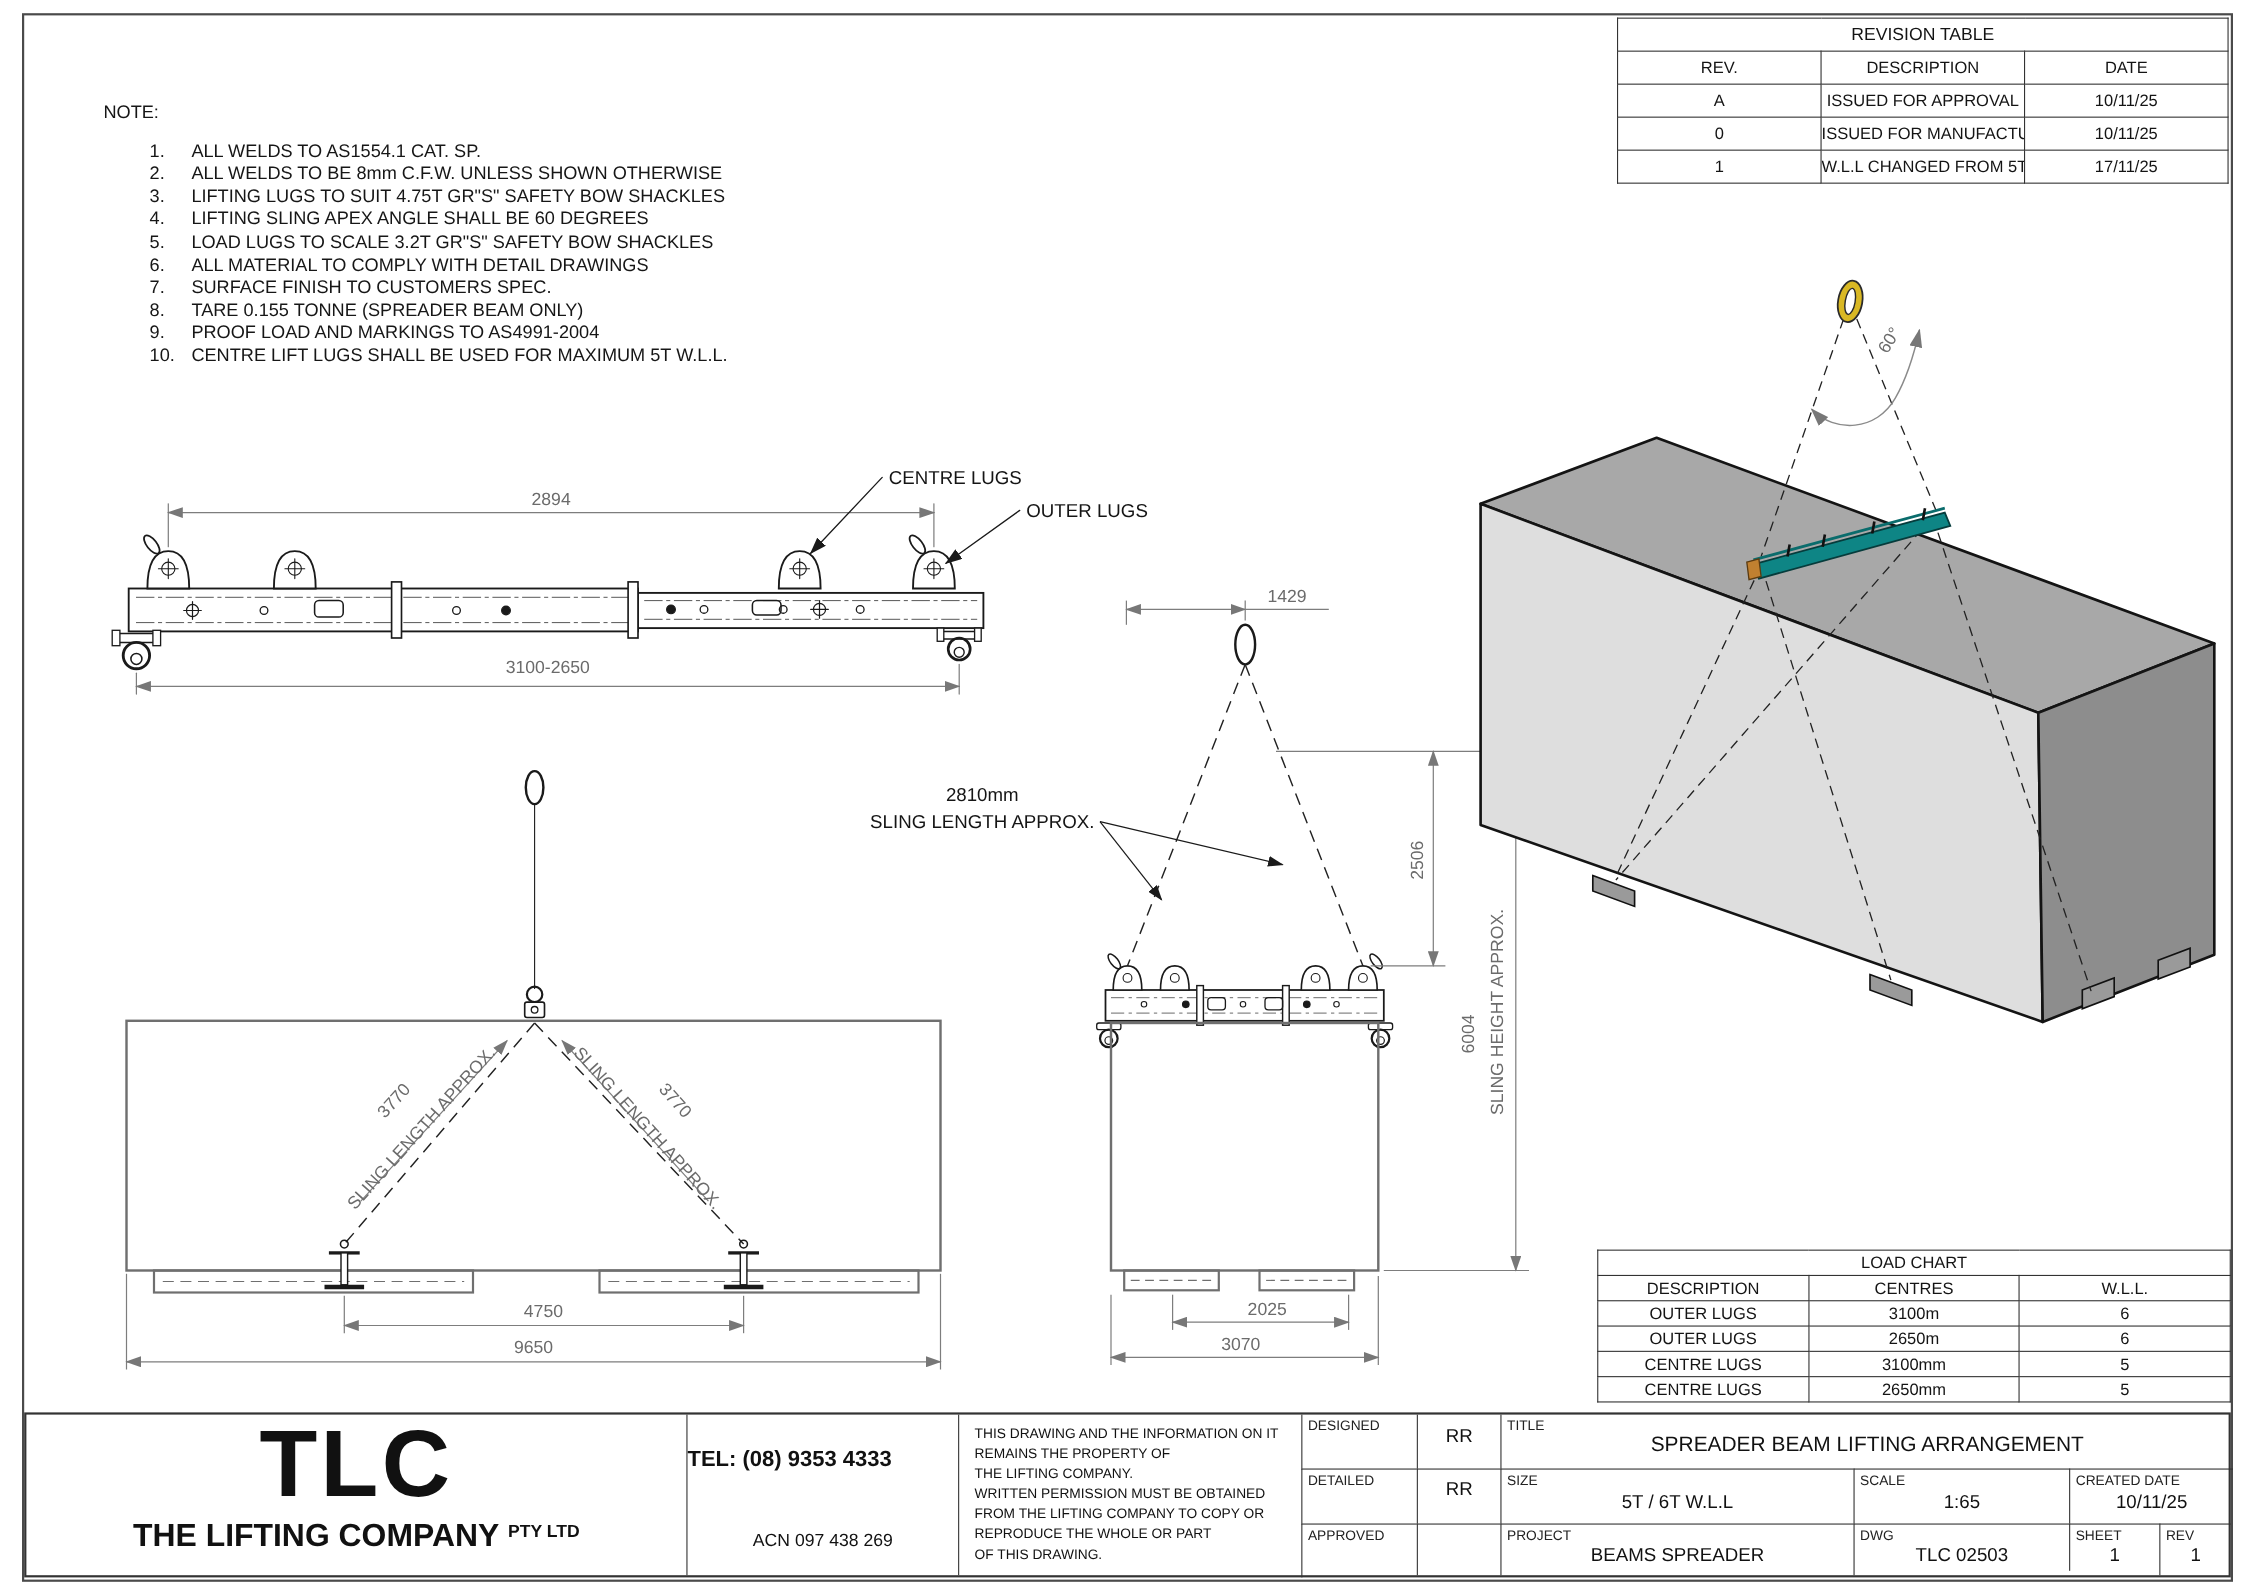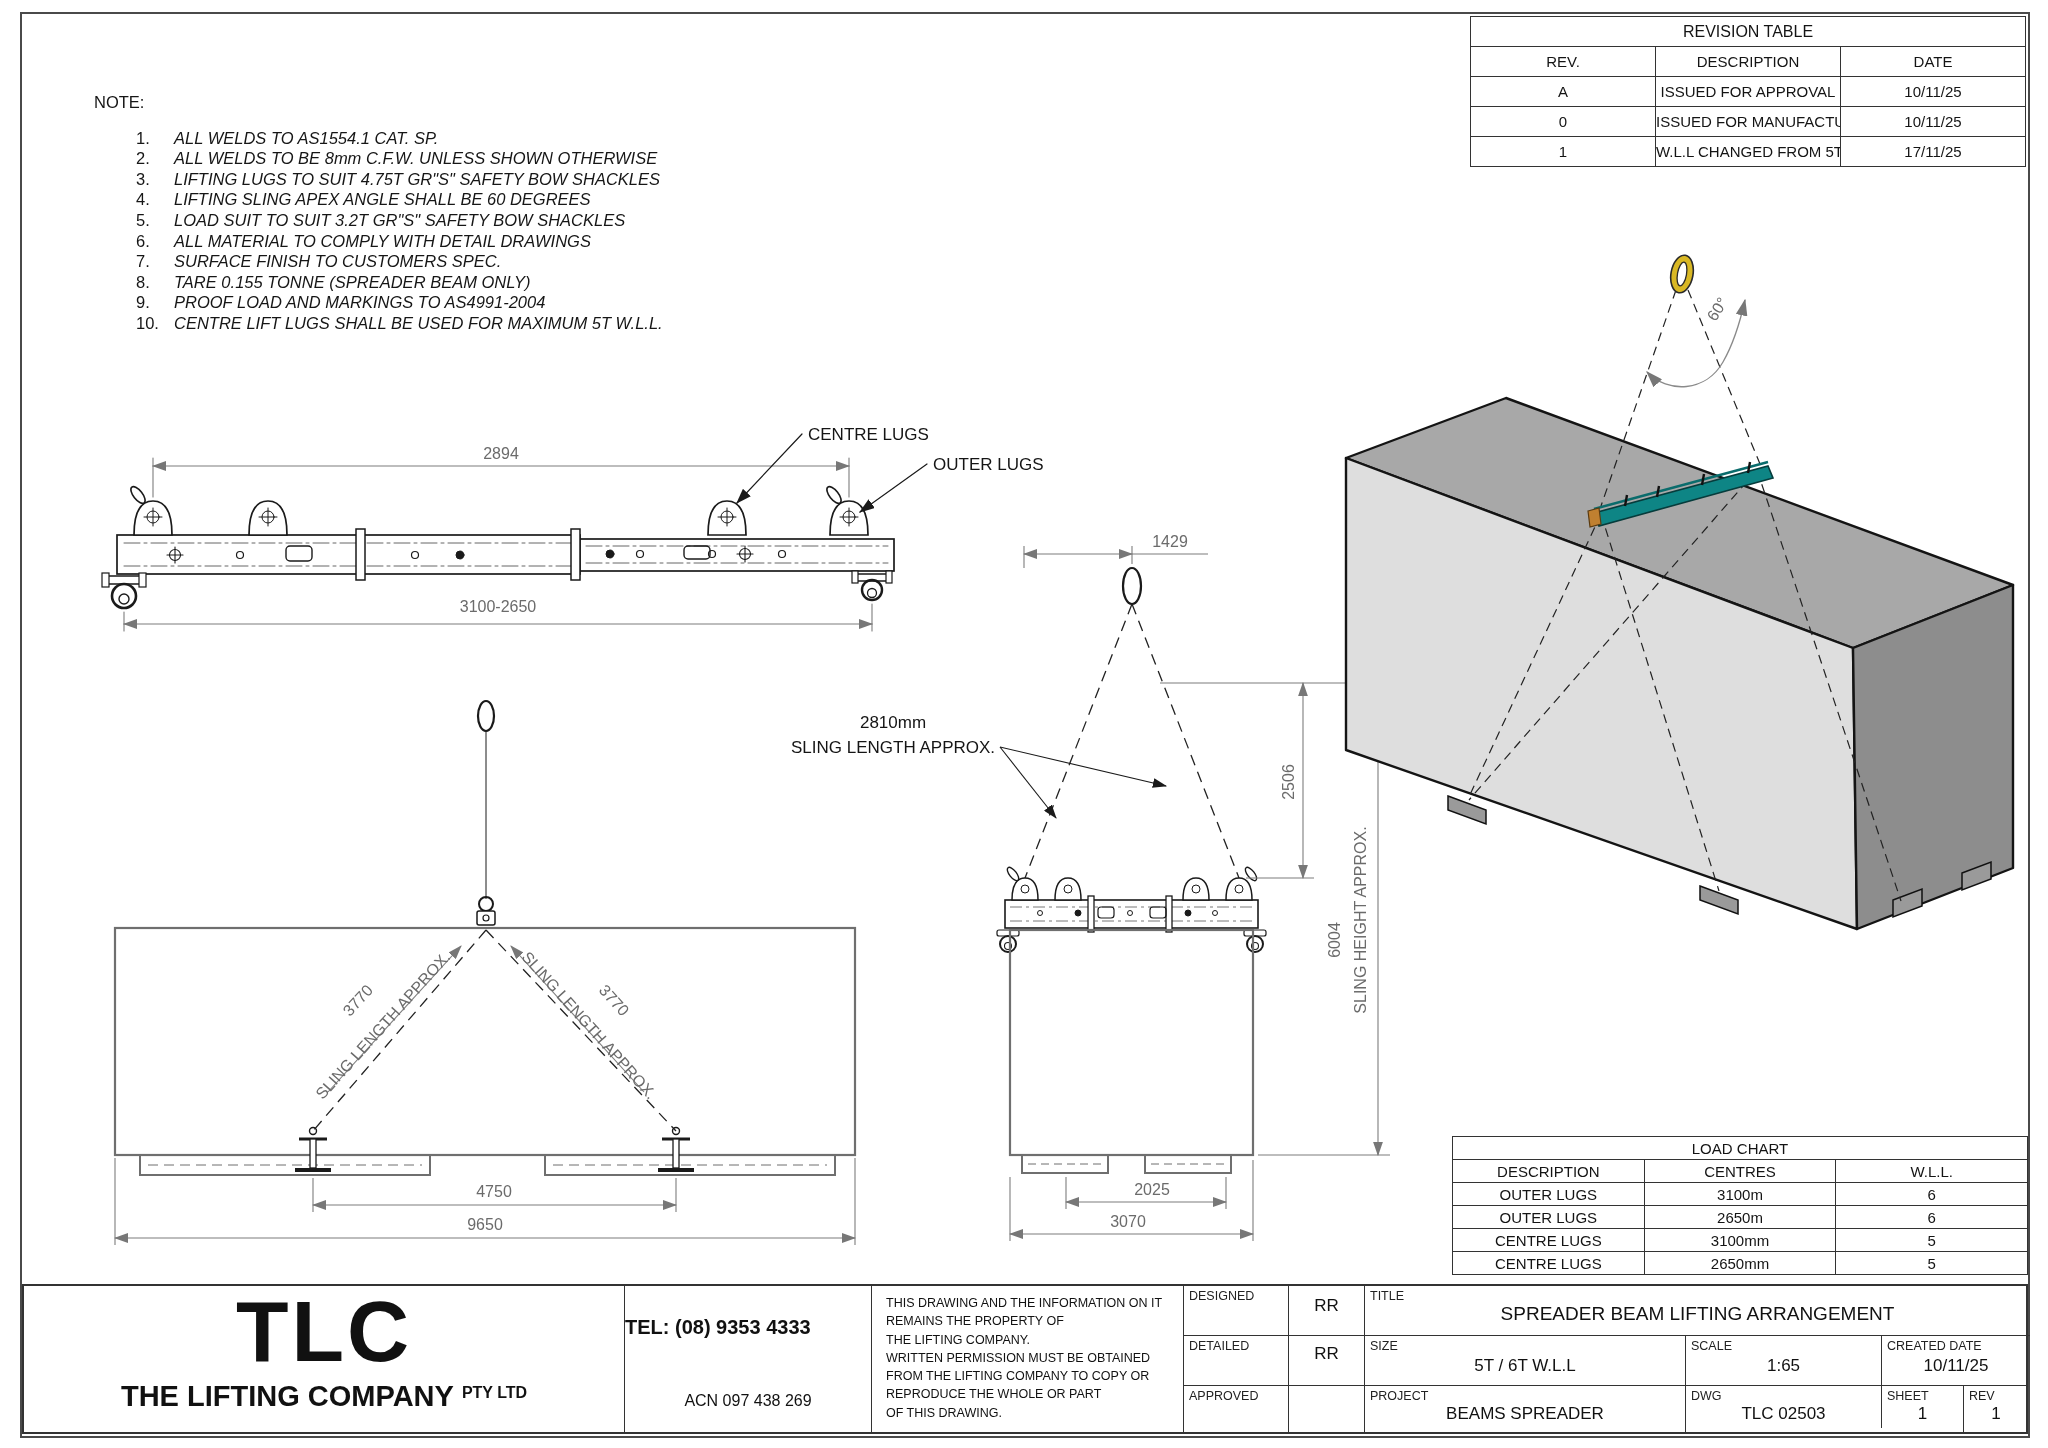--- a/index.html
+++ b/index.html
@@ -4,21 +4,21 @@
 <style>
   html,body{margin:0;padding:0;background:#fff;}
   body{width:2048px;height:1448px;position:relative;font-family:"Liberation Sans",sans-serif;color:#111;}
   .abs{position:absolute;}
   #sheet-border{left:20px;top:12px;width:2006px;height:1422px;border:2px solid #4a4a4a;}
   
   #notes{left:94px;top:92px;font-size:16.5px;line-height:20.6px;color:#161616;}
   #notes .hd{margin-bottom:15px;}
   .note-row{display:flex;}
   .note-row .n{width:38px;text-align:left;padding-left:42px;flex:none;}
-  .note-row .t{white-space:nowrap;font-style:italic;}
+  .note-row .t{white-space:nowrap;}
   
   table.dwg{border-collapse:collapse;table-layout:fixed;font-size:15px;color:#141414;}
   table.dwg td{border:1.6px solid #333;text-align:center;padding:0;overflow:hidden;white-space:nowrap;}
   #rev-table{left:1470px;top:16px;width:556px;}
   #rev-table td{height:29px;}
   #load-chart{left:1452px;top:1136px;width:576px;}
   #load-chart td{height:22px;}
   
   #title-block{left:22px;top:1284px;width:2006px;height:150px;border:2px solid #333;box-sizing:border-box;font-size:13px;}
   .tbc{position:absolute;box-sizing:border-box;border-left:1.6px solid #333;border-top:1.6px solid #333;}
@@ -52,21 +52,21 @@
   <div class="note-row">
       <span class="n">3.</span>
       <span class="t">LIFTING LUGS TO SUIT 4.75T GR"S" SAFETY BOW SHACKLES</span>
     </div>
   <div class="note-row">
       <span class="n">4.</span>
       <span class="t">LIFTING SLING APEX ANGLE SHALL BE 60 DEGREES</span>
     </div>
   <div class="note-row">
       <span class="n">5.</span>
-      <span class="t">LOAD SUIT TO SUIT 3.2T GR"S" SAFETY BOW SHACKLES</span>
+      <span class="t">LOAD LUGS TO SCALE 3.2T GR"S" SAFETY BOW SHACKLES</span>
     </div>
   <div class="note-row">
       <span class="n">6.</span>
       <span class="t">ALL MATERIAL TO COMPLY WITH DETAIL DRAWINGS</span>
     </div>
   <div class="note-row">
       <span class="n">7.</span>
       <span class="t">SURFACE FINISH TO CUSTOMERS SPEC.</span>
     </div>
   <div class="note-row">

